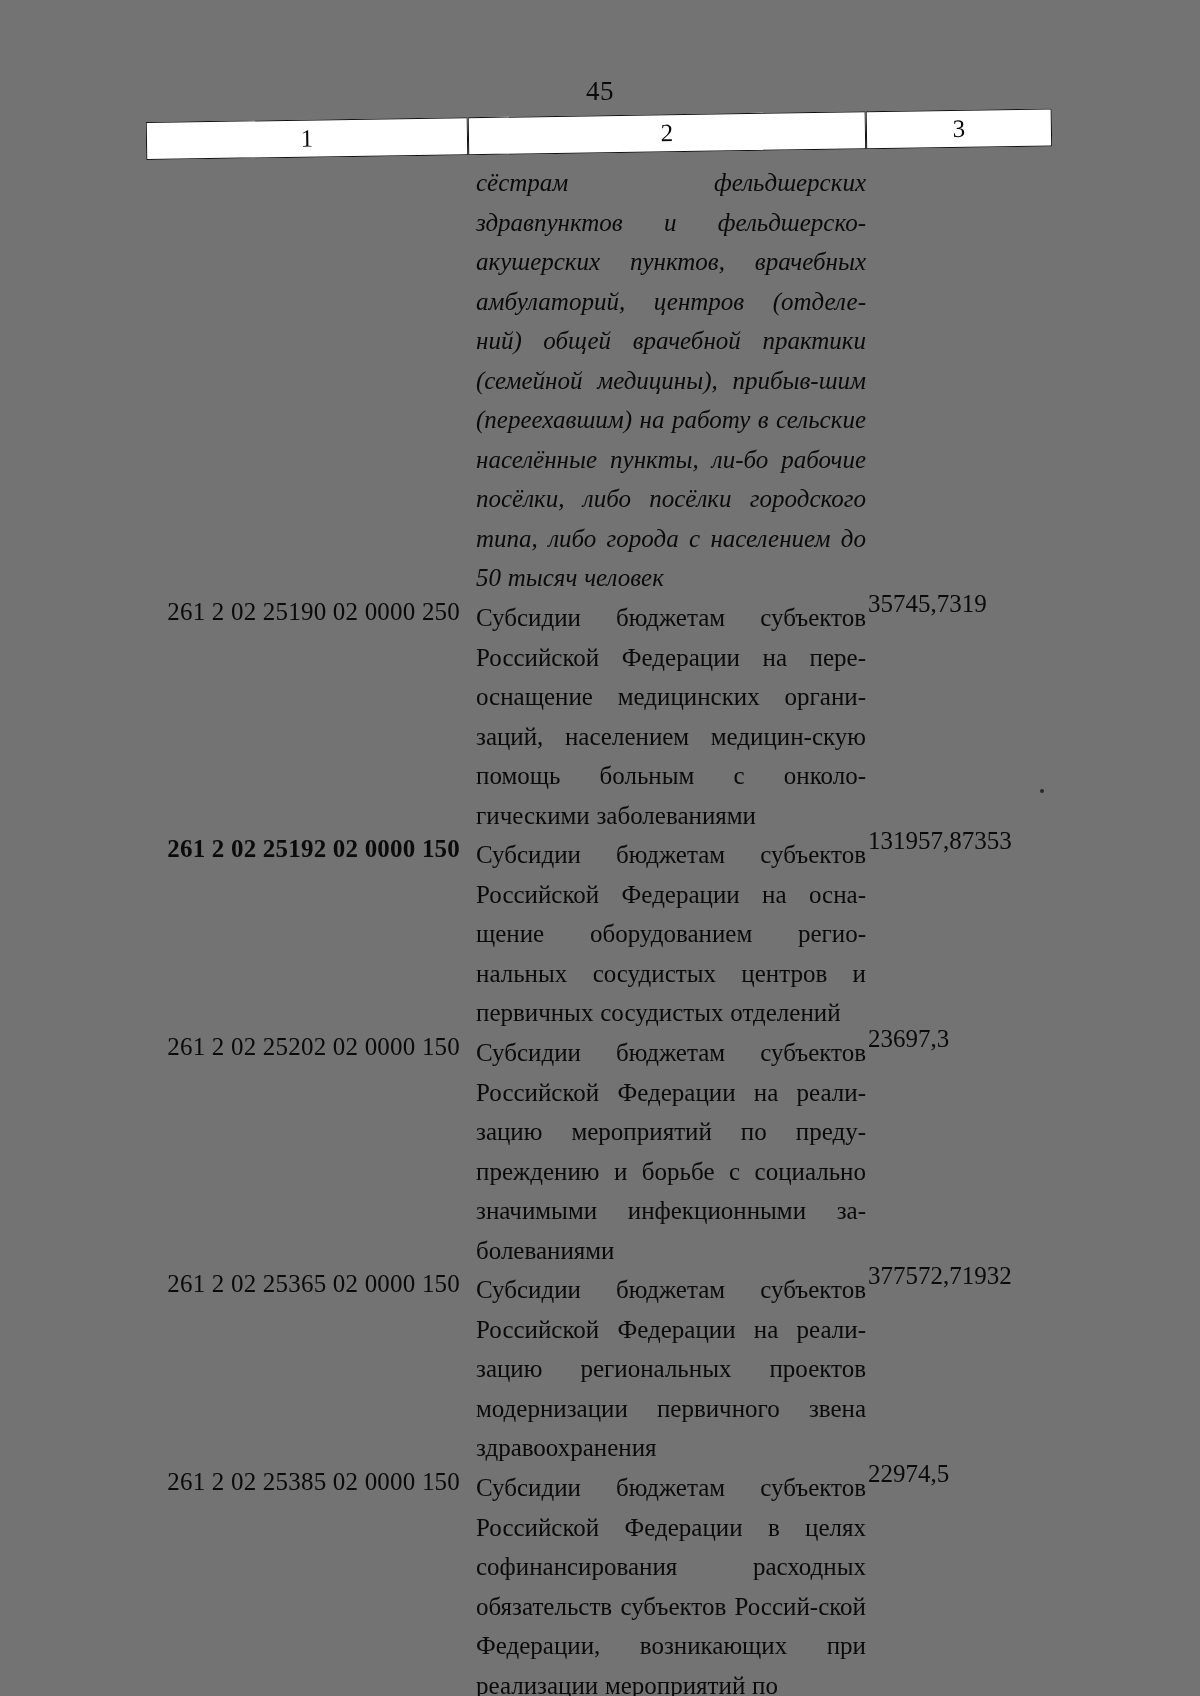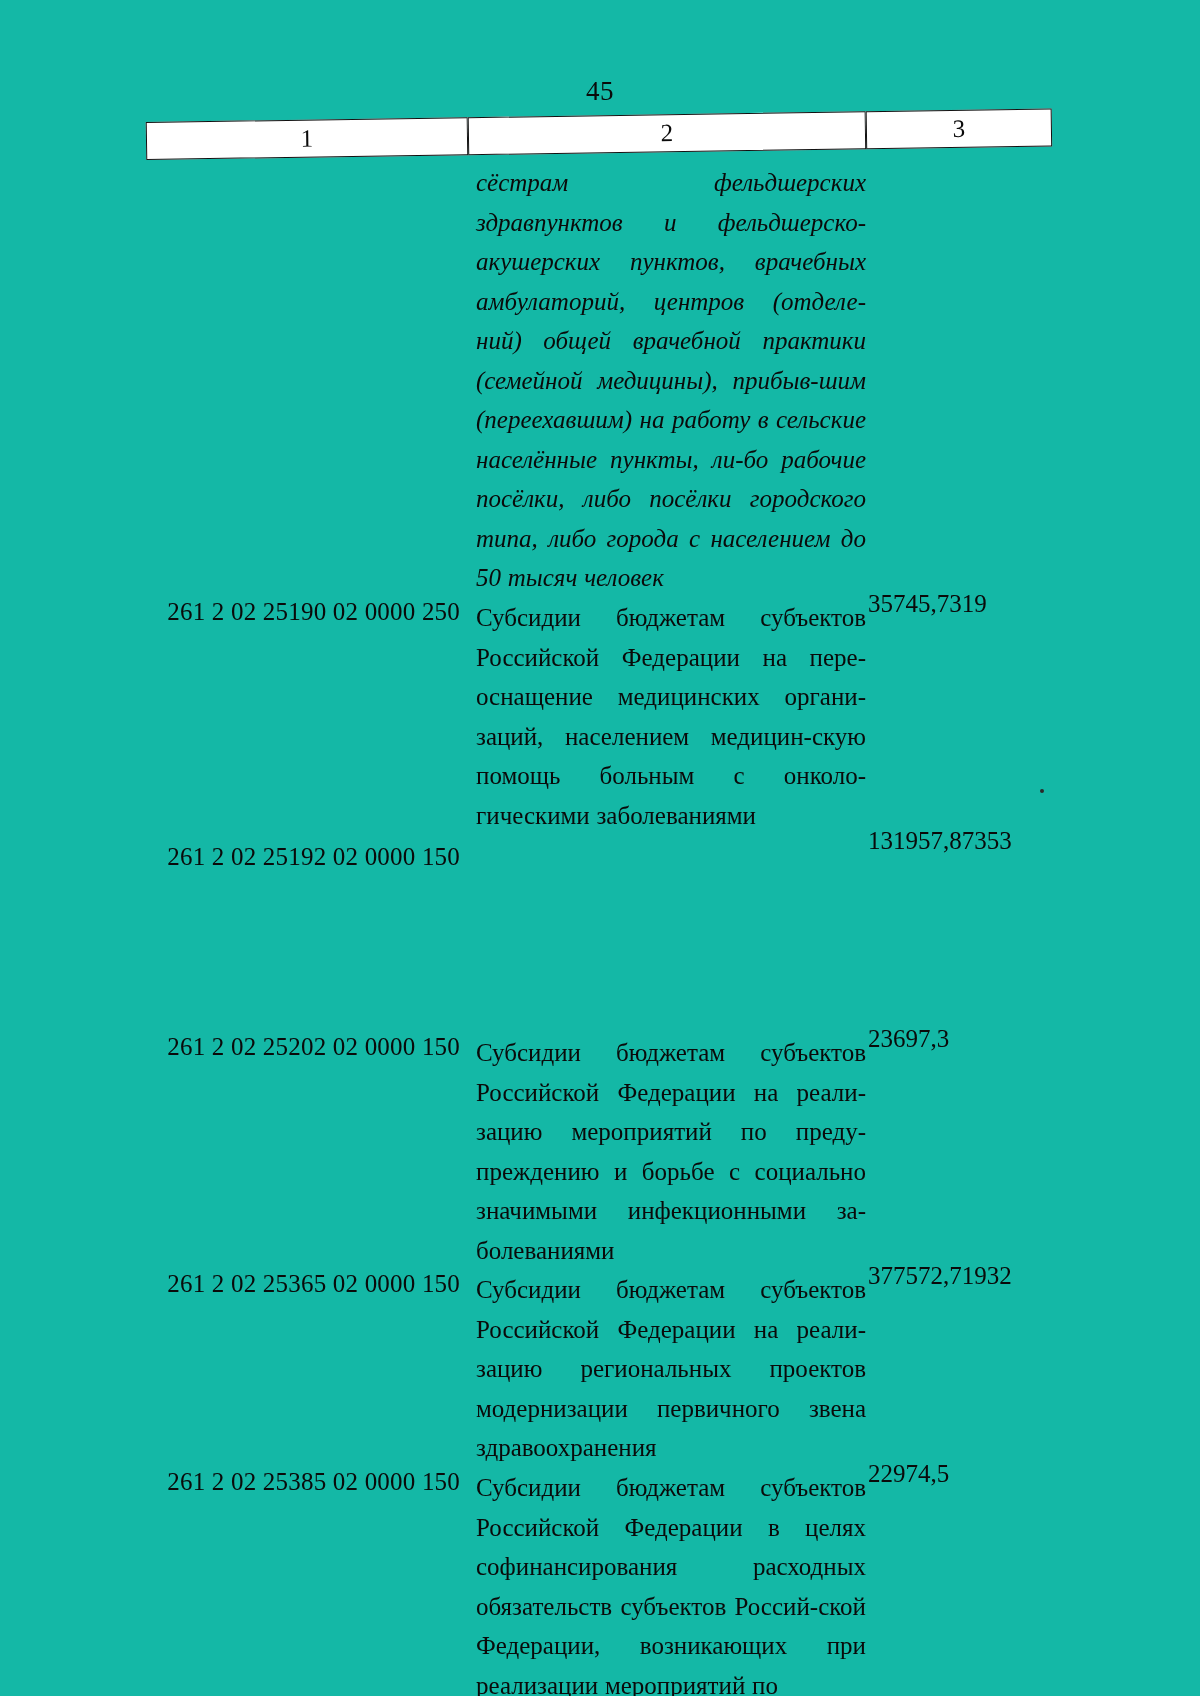--- a/index.html
+++ b/index.html
@@ -13,21 +13,21 @@
     height: 1696px;
     position: relative;
     font-family: "Liberation Serif", "DejaVu Serif", serif;
     color: #0a0a0a;
     overflow: hidden;
   }
 
   .page {
     position: absolute;
     inset: 0;
-    background: #14b8a6;
+    background: #737373;
   }
 
   
   .page-number {
     position: absolute;
     top: 76px;
     left: 0;
     width: 1200px;
     text-align: center;
     font-size: 27px;
@@ -140,21 +140,22 @@
       <div class="col-desc cont">сёстрам фельдшерских здравпунктов и фельдшерско-акушерских пунктов, врачебных амбулаторий, центров (отделе-ний) общей врачебной практики (семейной медицины), прибыв-шим (переехавшим) на работу в сельские населённые пункты, ли-бо рабочие посёлки, либо посёлки городского типа, либо города с населением до 50 тысяч человек</div>
     </div>
 
     <div class="row" style="height: 237px;">
       <div class="col-code" style="top: 0px;">261  2 02 25190 02 0000 250</div>
       <div class="col-desc">Субсидии бюджетам субъектов Российской Федерации на пере-оснащение медицинских органи-заций, населением медицин-скую помощь больным с онколо-гическими заболеваниями</div>
       <div class="col-value" style="top: -8px;">35745,7319</div>
     </div>
 
     <div class="row" style="height: 198px;">
-      <div class="col-code" style="top: 8px;">261  2 02 25192 02 0000 150</div>
+      <div class="col-code" style="top: 0px; font-weight: bold;">261  2 02 25192 02 0000 150</div>
+      <div class="col-desc">Субсидии бюджетам субъектов Российской Федерации на осна-щение оборудованием регио-нальных сосудистых центров и первичных сосудистых отделений</div>
       <div class="col-value" style="top: -8px;">131957,87353</div>
     </div>
 
 
     <div class="row" style="height: 237px;">
       <div class="col-code" style="top: 0px;">261  2 02 25202 02 0000 150</div>
       <div class="col-desc">Субсидии бюджетам субъектов Российской Федерации на реали-зацию мероприятий по преду-преждению и борьбе с социально значимыми инфекционными за-болеваниями</div>
       <div class="col-value" style="top: -8px;">23697,3</div>
     </div>
 

